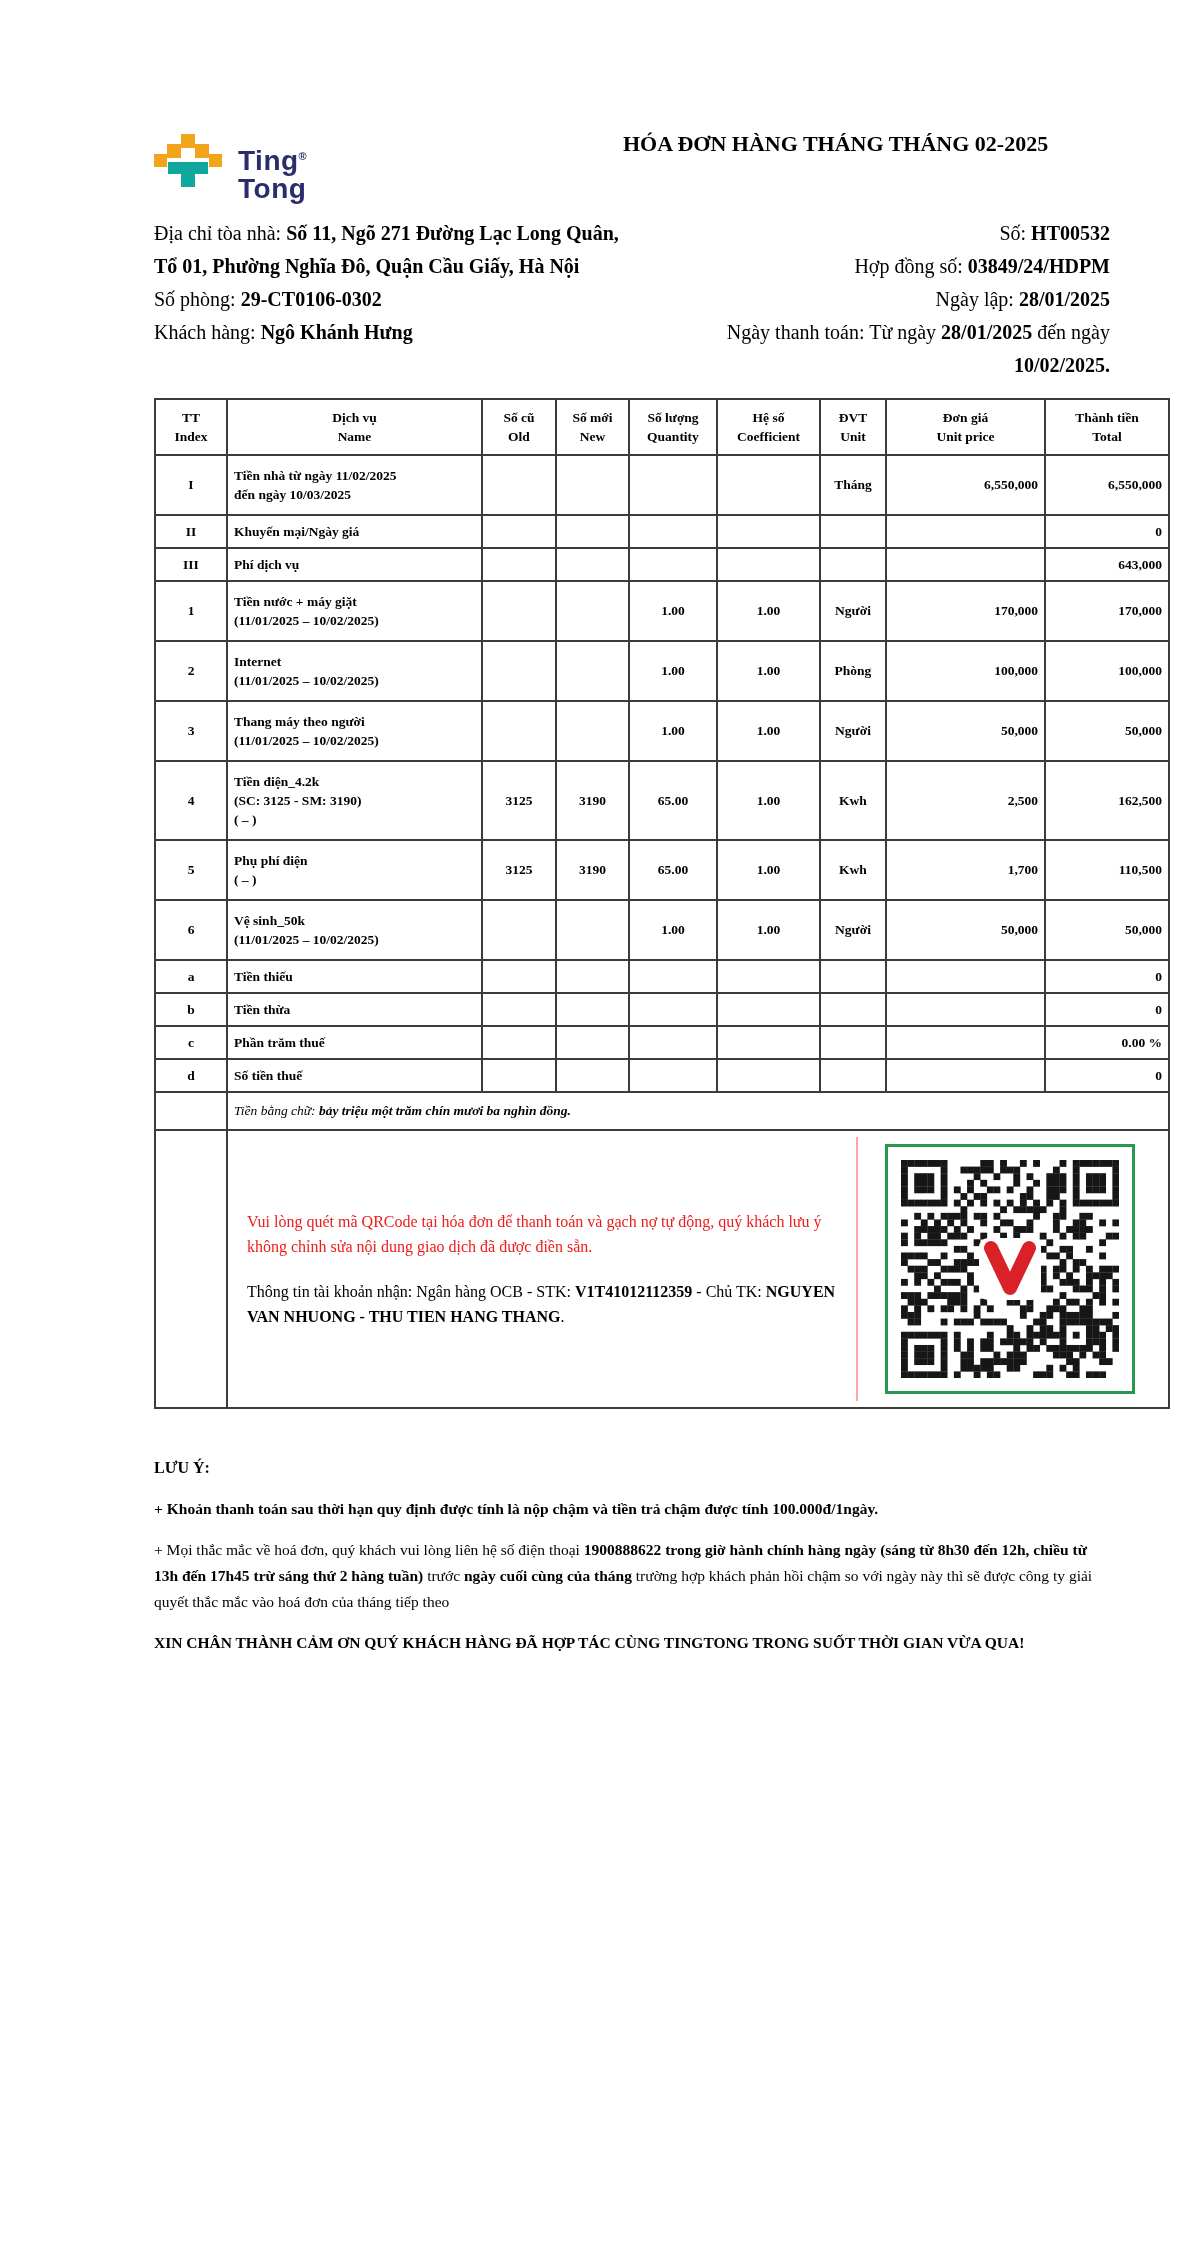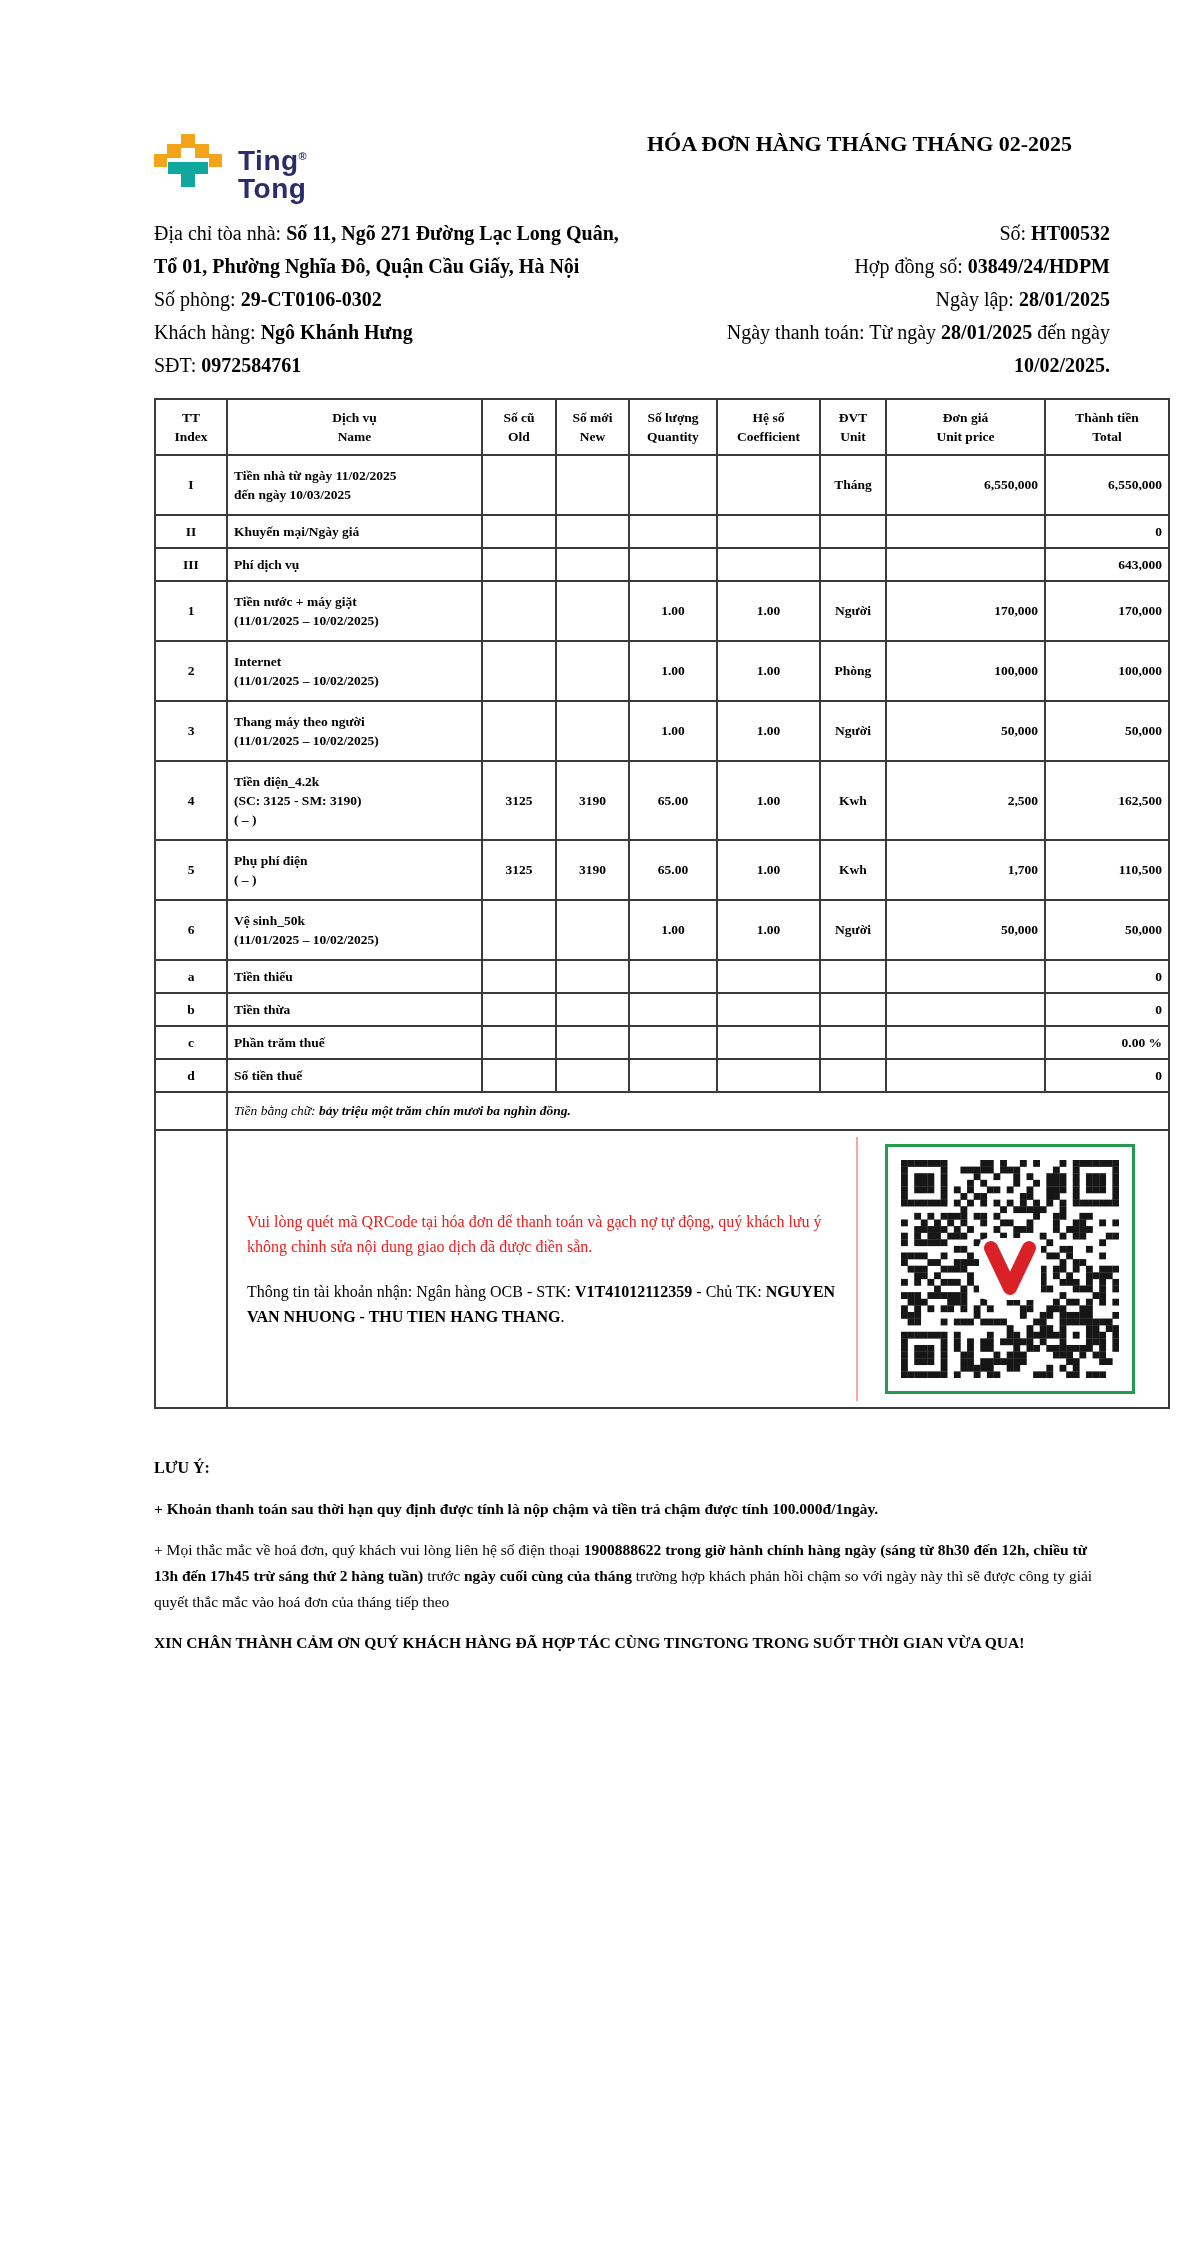--- a/index.html
+++ b/index.html
@@ -6,21 +6,21 @@
   body{width:1200px;height:2259px;position:relative;font-family:"Liberation Serif",serif;color:#000;overflow:hidden;}
   .page{position:absolute;left:0;top:0;width:1200px;height:2259px;background:#fff;}
   .content{position:absolute;left:154px;top:128px;width:1014px;}
 
   
   .hdr{display:flex;justify-content:space-between;align-items:flex-start;}
   .logo{display:flex;gap:14px;margin-top:6px;}
   .logo-text{font-family:"Liberation Sans",sans-serif;font-weight:bold;color:#2b2c6b;
              font-size:28px;line-height:28px;letter-spacing:0.5px;margin-top:8px;}
   .logo-text sup{font-size:11px;vertical-align:super;}
-  .title{width:545px;text-align:center;font-weight:bold;font-size:22px;line-height:31px;padding-right:72px;box-sizing:border-box;}
+  .title{width:545px;text-align:left;font-weight:bold;font-size:22px;line-height:31px;padding-right:72px;box-sizing:border-box;}
 
   
   .info{display:flex;justify-content:space-between;margin-top:14px;font-size:20px;}
   .info b{font-weight:bold;}
   .info-left{width:505px;line-height:33px;}
   .info-right{text-align:right;line-height:33px;padding-right:58px;}
 
   
   table.inv{border-collapse:collapse;margin-top:16px;width:1014px;table-layout:fixed;}
   table.inv td,table.inv th{border:2px solid #3b3b3b;font-size:13.5px;vertical-align:middle;
@@ -77,21 +77,20 @@
         </span>
       </div>
       <div class="title">HÓA ĐƠN HÀNG THÁNG THÁNG 02-2025</div>
     </div>
 
     <div class="info">
       <div class="info-left">
         <div><span>Địa chỉ tòa nhà: </span><b>Số 11, Ngõ 271 Đường Lạc Long Quân, Tổ 01, Phường Nghĩa Đô, Quận Cầu Giấy, Hà Nội</b></div>
         <div><span>Số phòng: </span><b>29-CT0106-0302</b></div>
         <div><span>Khách hàng: </span><b>Ngô Khánh Hưng</b></div>
-        <div><span>SĐT: </span><b>0972584761</b></div>
       </div>
       <div class="info-right">
         <div><span>Số: </span><b>HT00532</b></div>
         <div><span>Hợp đồng số: </span><b>03849/24/HDPM</b></div>
         <div><span>Ngày lập: </span><b>28/01/2025</b></div>
         <div><span>Ngày thanh toán: Từ ngày </span><b>28/01/2025</b><span> đến ngày </span><b>10/02/2025.</b></div>
       </div>
     </div>
 
     <table class="inv">

